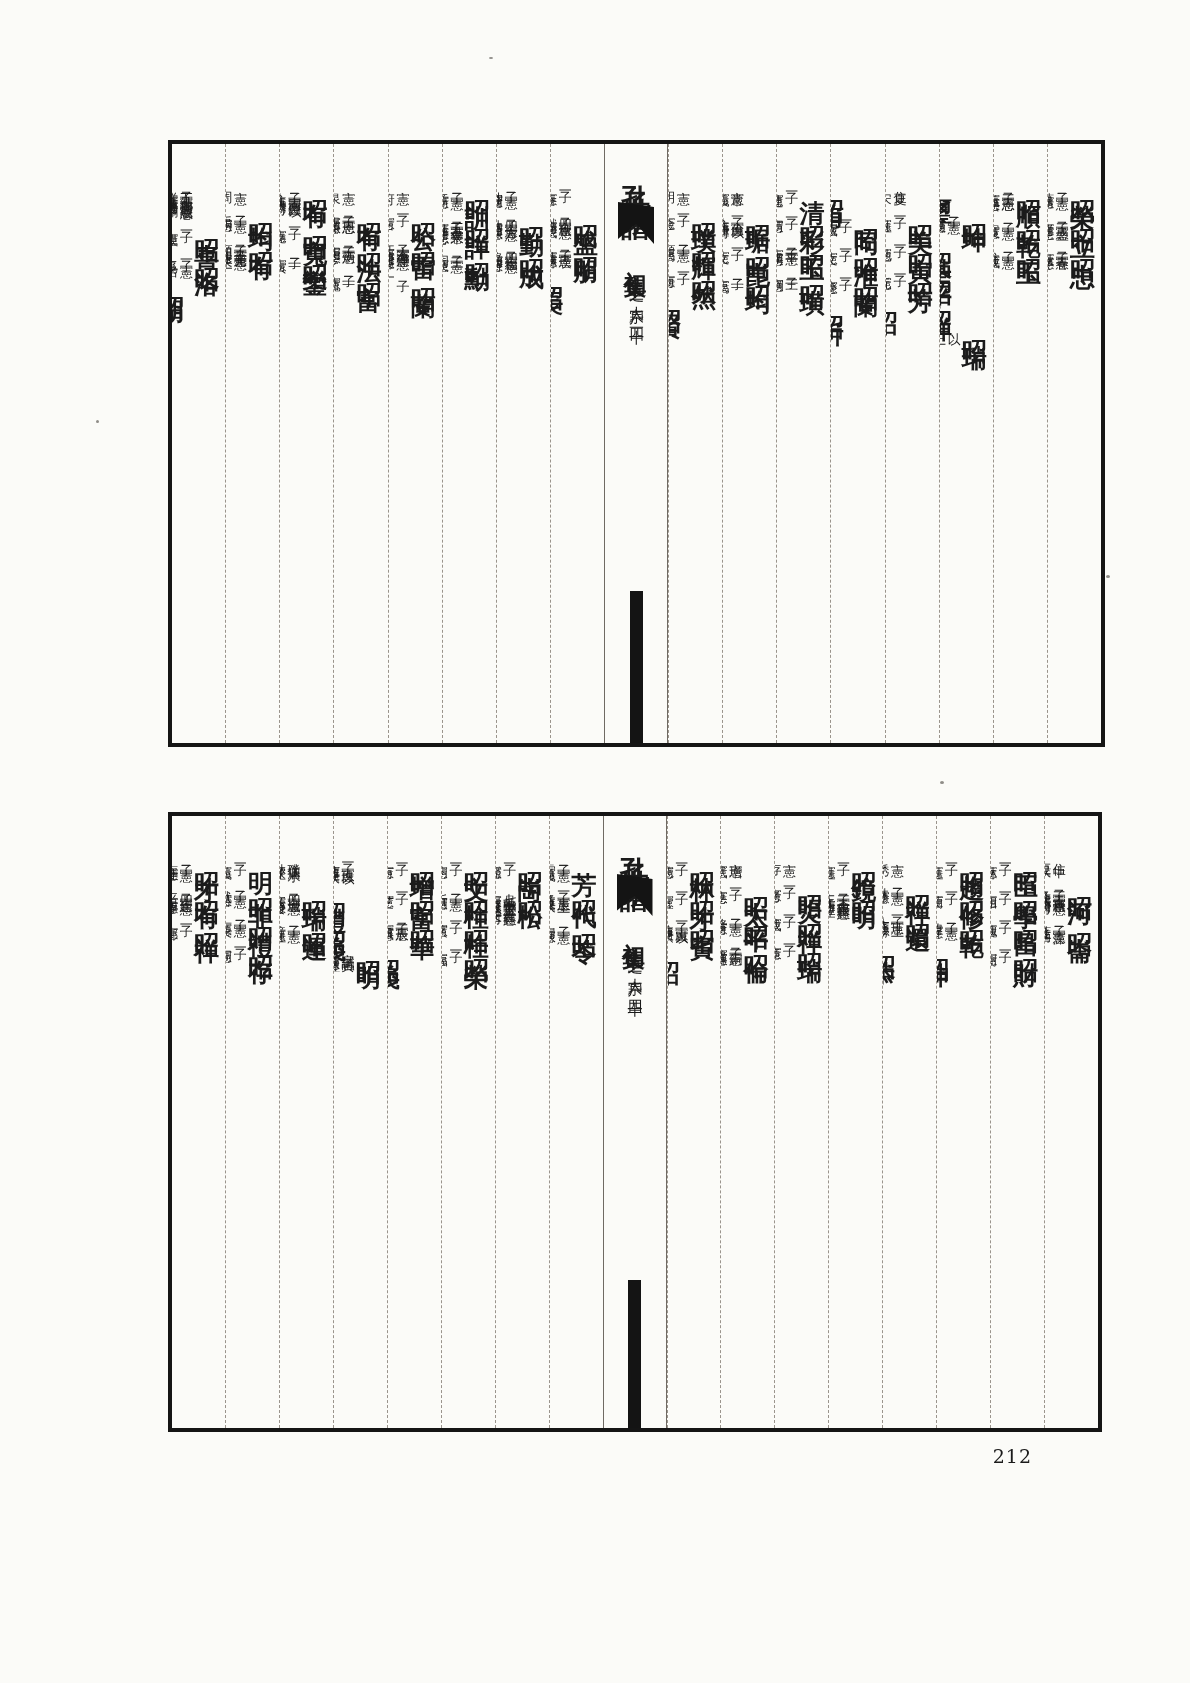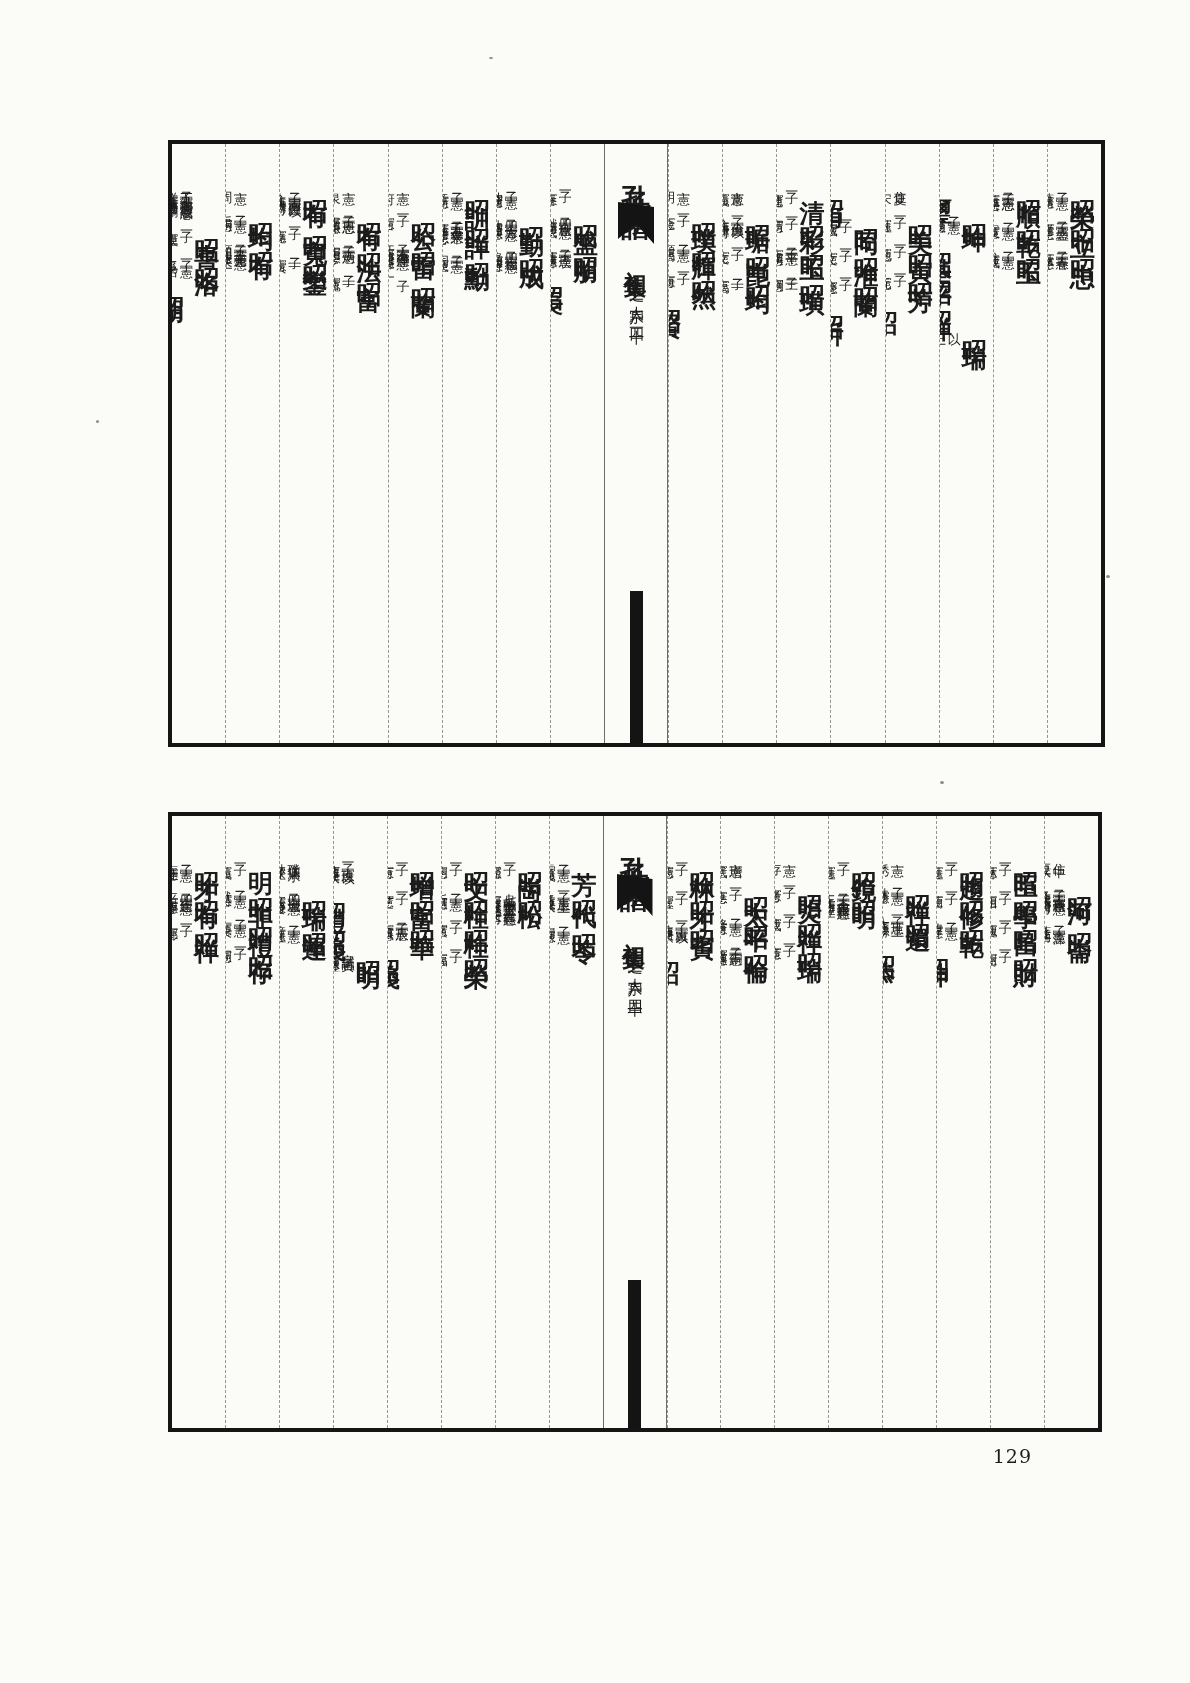--- a/index.html
+++ b/index.html
@@ -89,18 +89,18 @@
         <div class="gcol"><div class="entry"><div class="ename">芳</div><div class="annot"><div class="ar">子二憲</div><div class="al">雷憲義</div></div></div><div class="entry"><div class="ename">昭代</div><div class="annot"><div class="ar">子一憲辰上二</div><div class="al">名住東夏侯</div></div></div><div class="entry"><div class="ename">昭苓</div><div class="annot"><div class="ar">子二憲</div><div class="al">歸憲銀</div></div></div></div>
         <div class="gcol"><div class="entry"><div class="ename">昭崗</div><div class="annot"><div class="ar">子一</div><div class="al">憲鑑</div></div></div><div class="entry"><div class="ename">昭松</div><div class="annot"><div class="ar">七品執事官子五憲銓憲鈺</div><div class="al">憲銀憲銶以上住安上村</div></div></div></div>
         <div class="gcol"><div class="entry"><div class="ename">昭文</div><div class="annot"><div class="ar">子一</div><div class="al">憲均</div></div></div><div class="entry"><div class="ename">昭柱</div><div class="annot"><div class="ar">子二憲</div><div class="al">沂憲泗</div></div></div><div class="entry"><div class="ename">昭桂</div><div class="annot"><div class="ar">子一</div><div class="al">憲濱</div></div></div><div class="entry"><div class="ename">昭榮</div><div class="annot"><div class="ar">子一</div><div class="al">憲福</div></div></div></div>
         <div class="gcol"><div class="entry"><div class="ename">昭增</div><div class="annot"><div class="ar">子一</div><div class="al">憲有</div></div></div><div class="entry"><div class="ename">昭富</div><div class="annot"><div class="ar">子一</div><div class="al">憲芝</div></div></div><div class="entry"><div class="ename">昭華</div><div class="annot"><div class="ar">子三憲辰</div><div class="al">憲寅憲丑</div></div></div><div class="entry"><div class="ename">昭義</div></div></div>
         <div class="gcol"><div class="entry"><div class="annot contin"><div class="ar">子一憲珠以</div><div class="al">上住西夏侯</div></div></div><div class="entry"><div class="ename">昭禮</div></div><div class="entry"><div class="ename">昭義</div></div><div class="entry"><div class="ename">昭明</div><div class="annot"><div class="ar">字試融貢</div><div class="al">三憲珠璽</div></div></div></div>
         <div class="gcol"><div class="entry"><div class="annot contin"><div class="ar">璞住泗水</div><div class="al">林家庄</div></div></div><div class="entry"><div class="ename">昭瑞</div><div class="annot"><div class="ar">子四憲城憲</div><div class="al">文憲容憲發</div></div></div><div class="entry"><div class="ename">昭運</div><div class="annot"><div class="ar">子二憲</div><div class="al">璋憲桂</div></div></div></div>
         <div class="gcol"><div class="entry"><div class="ename">明</div><div class="annot"><div class="ar">子一</div><div class="al">憲義</div></div></div><div class="entry"><div class="ename">昭非</div><div class="annot"><div class="ar">子二憲</div><div class="al">武憲君</div></div></div><div class="entry"><div class="ename">昭禮</div><div class="annot"><div class="ar">子二憲</div><div class="al">志憲美</div></div></div><div class="entry"><div class="ename">昭存</div><div class="annot"><div class="ar">子一</div><div class="al">憲周</div></div></div></div>
         <div class="gcol"><div class="entry"><div class="ename">昭才</div><div class="annot"><div class="ar">子二憲</div><div class="al">福憲仕</div></div></div><div class="entry"><div class="ename">昭有</div><div class="annot"><div class="ar">子四憲廷憲</div><div class="al">平憲起憲存</div></div></div><div class="entry"><div class="ename">昭祥</div><div class="annot"><div class="ar">子一</div><div class="al">憲邦</div></div></div></div>
       </div>
     </div>
-  <div class="pagenum">129</div>
+  <div class="pagenum">212</div>
   <div class="speck" style="left:96px;top:420px;width:3px;height:3px;"></div>
   <div class="speck" style="left:1106px;top:575px;width:4px;height:3px;"></div>
   <div class="speck" style="left:489px;top:57px;width:4px;height:2px;"></div>
   <div class="speck" style="left:940px;top:781px;width:4px;height:3px;"></div>
 </div>
 
 </body></html>

